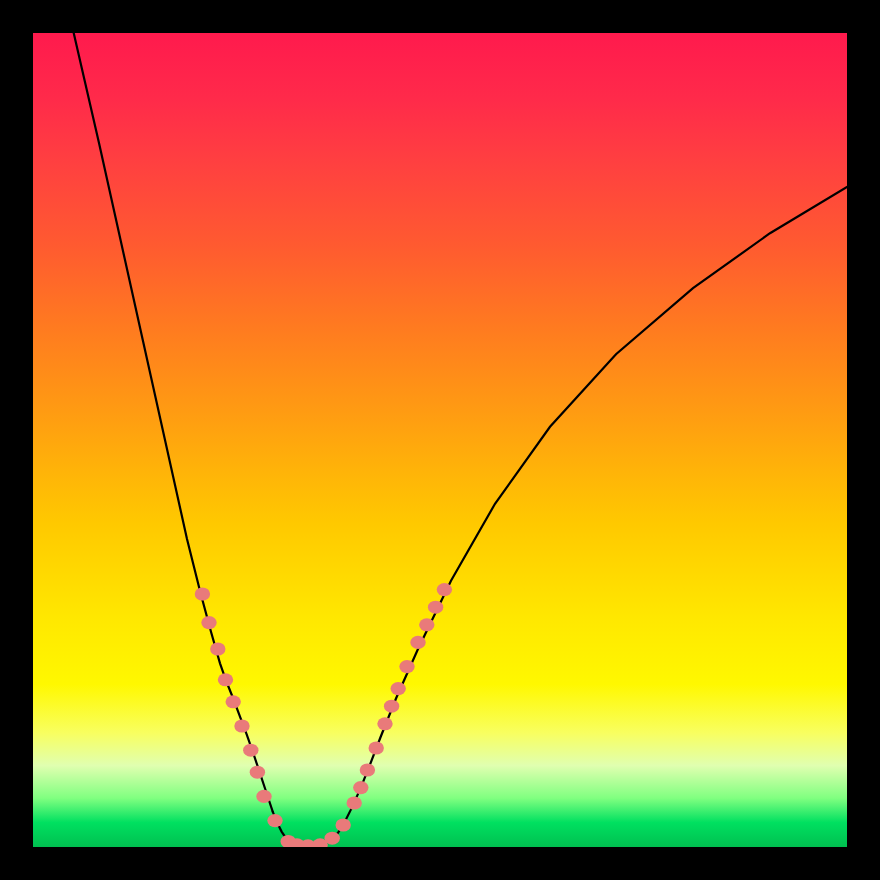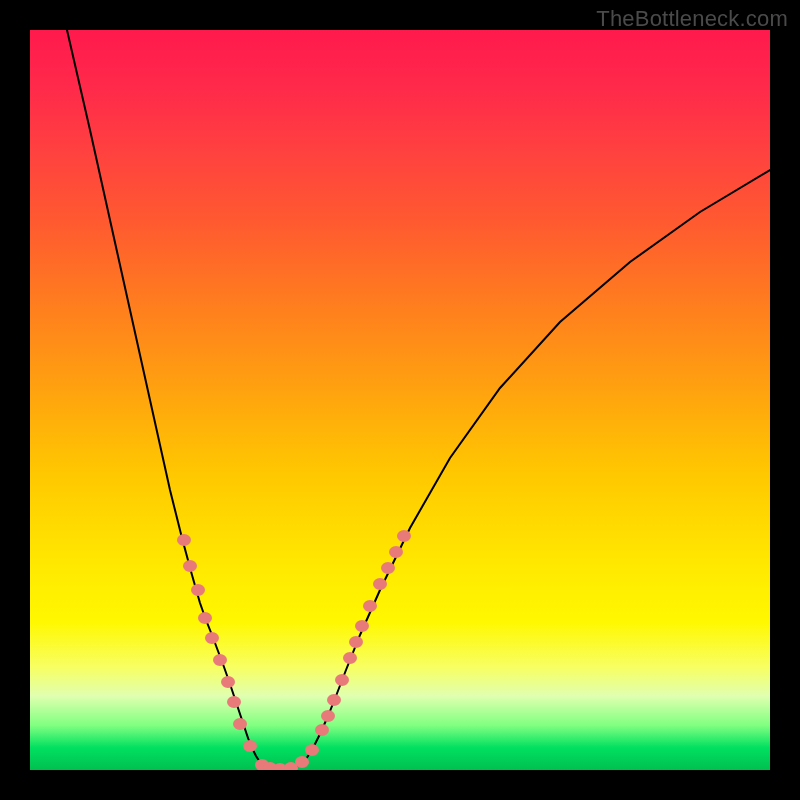--- a/index.html
+++ b/index.html
@@ -96,14 +96,13 @@
           <ellipse cx="326" cy="612" rx="7" ry="5.95" class="marker"></ellipse>
           <ellipse cx="332" cy="596" rx="7" ry="5.95" class="marker"></ellipse>
           <ellipse cx="340" cy="576" rx="7" ry="5.95" class="marker"></ellipse>
           <ellipse cx="350" cy="554" rx="7" ry="5.95" class="marker"></ellipse>
           <ellipse cx="358" cy="538" rx="7" ry="5.95" class="marker"></ellipse>
           <ellipse cx="366" cy="522" rx="7" ry="5.95" class="marker"></ellipse>
           <ellipse cx="374" cy="506" rx="7" ry="5.95" class="marker"></ellipse>
         </g>
     </svg>
   </div>
-  <div class="watermark">TheBottleneck.com</div>
 </div>
 
 </body></html>

